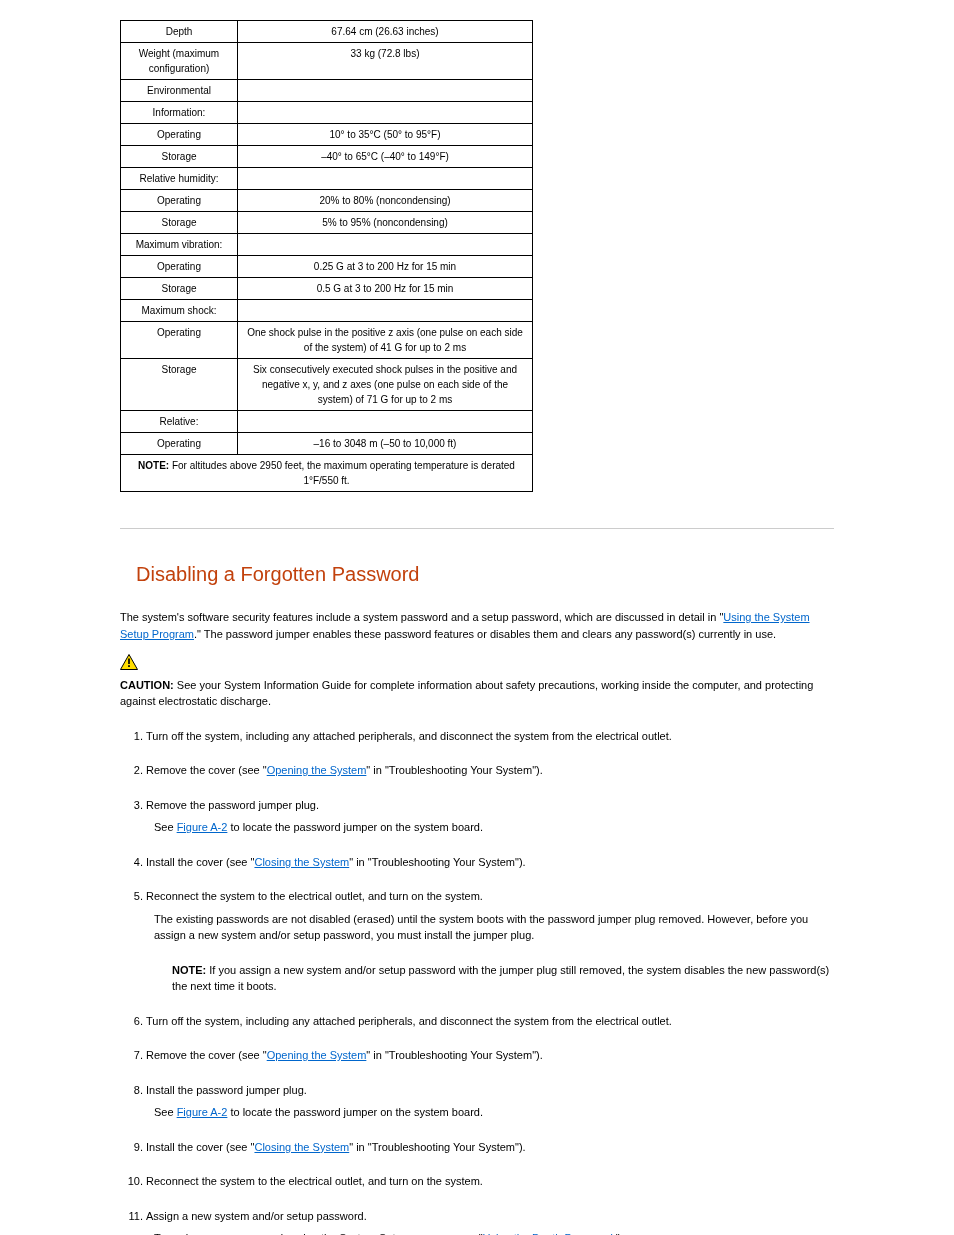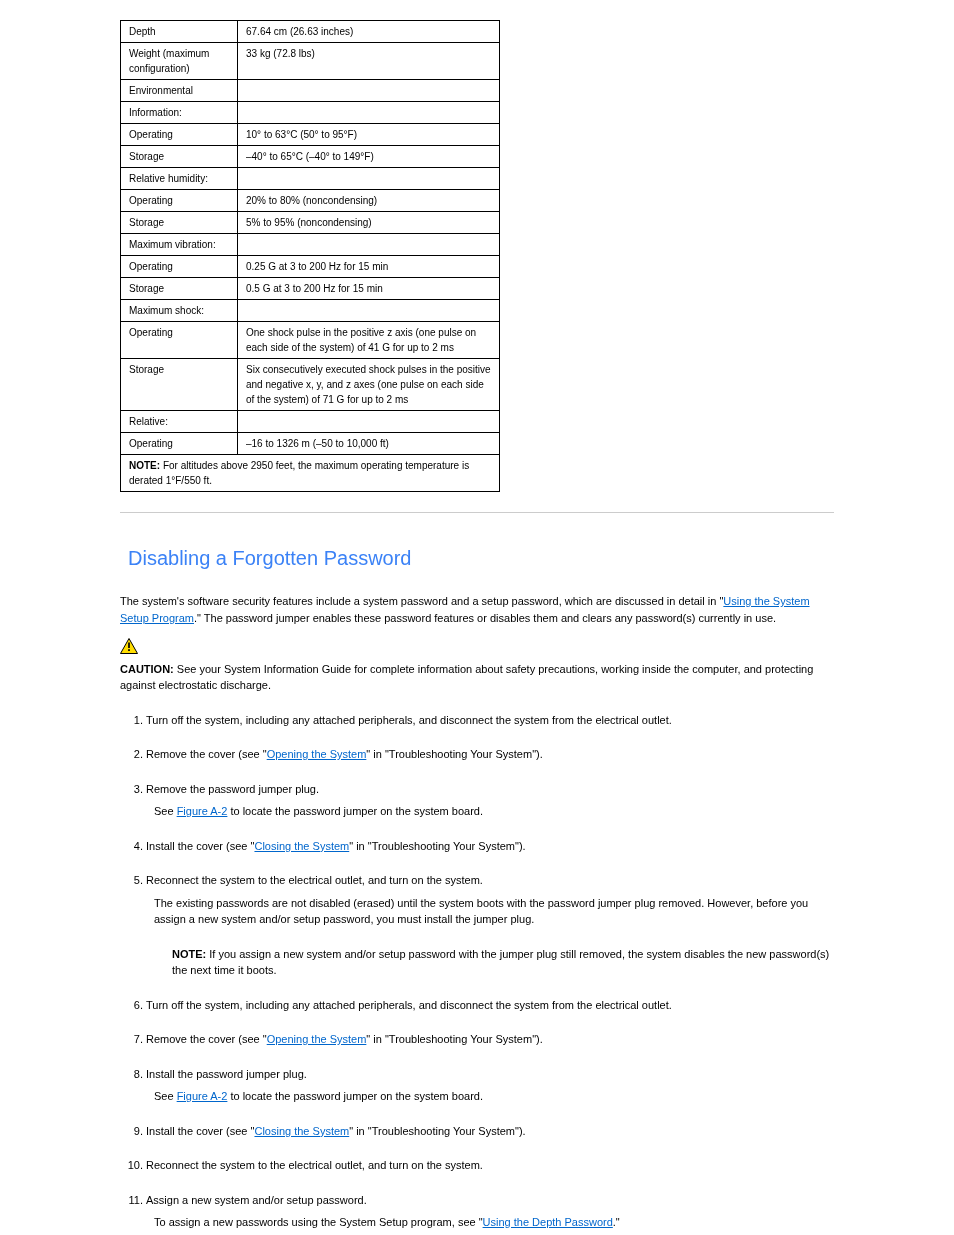--- a/index.html
+++ b/index.html
@@ -5,43 +5,44 @@
   body {
     font-family: Verdana, Arial, sans-serif;
     font-size: 11px;
     margin: 0;
     padding: 20px 120px 40px 120px;
     color: #000;
     line-height: 1.5;
   }
   table.spec {
     border-collapse: collapse;
-    width: 380px;
-    margin-bottom: 20px;
+    width: 413px;
+    margin-bottom: 36px;
+    text-align: center;
   }
   table.spec td {
     border: 1px solid #000;
     padding: 3px 8px;
     vertical-align: top;
     font-size: 10px;
   }
   table.spec td:first-child {
     width: 100px;
   }
   hr.sep {
     border: none;
     border-top: 1px solid #ccc;
     margin: 20px 0 30px 0;
   }
   h2.section {
     font-family: Verdana, Arial, sans-serif;
     font-size: 20px;
     font-weight: normal;
-    color: #3b82f6;
-    margin: 0 0 20px 8px;
+    color: #c2410c;
+    margin: 0 0 20px 16px;
   }
   p {
     margin: 4px 0 12px 0;
   }
   a {
     color: #0066CC;
     text-decoration: underline;
   }
   .caution-icon {
     display: inline-block;
@@ -90,21 +91,21 @@
       <tr>
         <td>Environmental</td>
         <td></td>
       </tr>
       <tr>
         <td>Information:</td>
         <td></td>
       </tr>
       <tr>
         <td>Operating</td>
-        <td>10° to 63°C (50° to 95°F)</td>
+        <td>10° to 35°C (50° to 95°F)</td>
       </tr>
       <tr>
         <td>Storage</td>
         <td>–40° to 65°C (–40° to 149°F)</td>
       </tr>
       <tr>
         <td>Relative humidity:</td>
         <td></td>
       </tr>
       <tr>
@@ -138,21 +139,21 @@
       <tr>
         <td>Storage</td>
         <td>Six consecutively executed shock pulses in the positive and negative x, y, and z axes (one pulse on each side of the system) of 71 G for up to 2 ms</td>
       </tr>
       <tr>
         <td>Relative:</td>
         <td></td>
       </tr>
       <tr>
         <td>Operating</td>
-        <td>–16 to 1326 m (–50 to 10,000 ft)</td>
+        <td>–16 to 3048 m (–50 to 10,000 ft)</td>
       </tr>
       <tr>
         <td colspan="2"><b>NOTE:</b> For altitudes above 2950 feet, the maximum operating temperature is derated 1°F/550 ft.</td>
       </tr>
     </tbody>
 </table>
 
 <hr class="sep">
 
 <h2 class="section">Disabling a Forgotten Password</h2>

